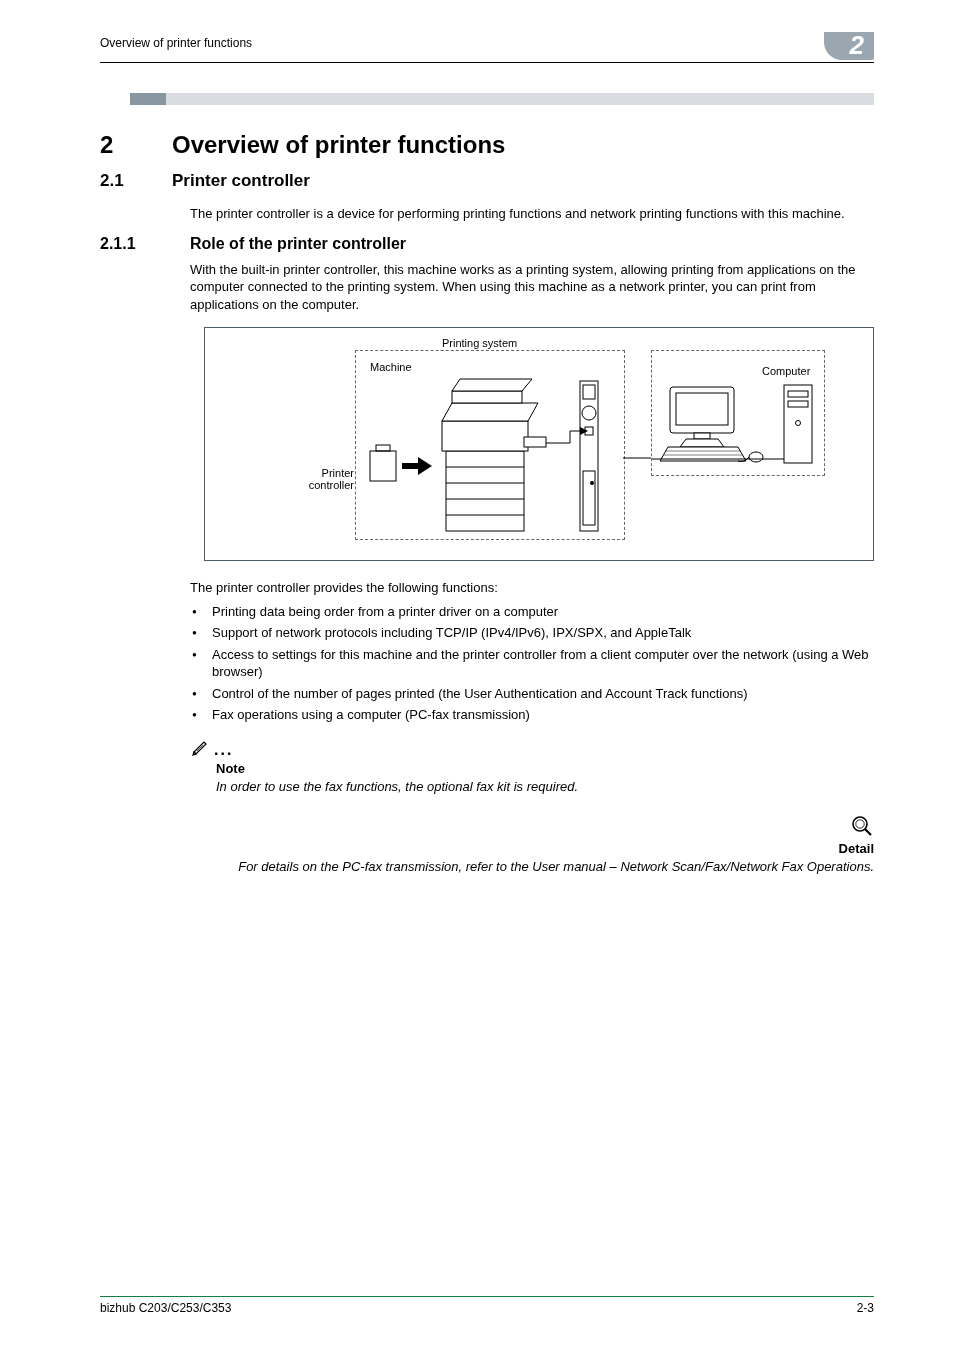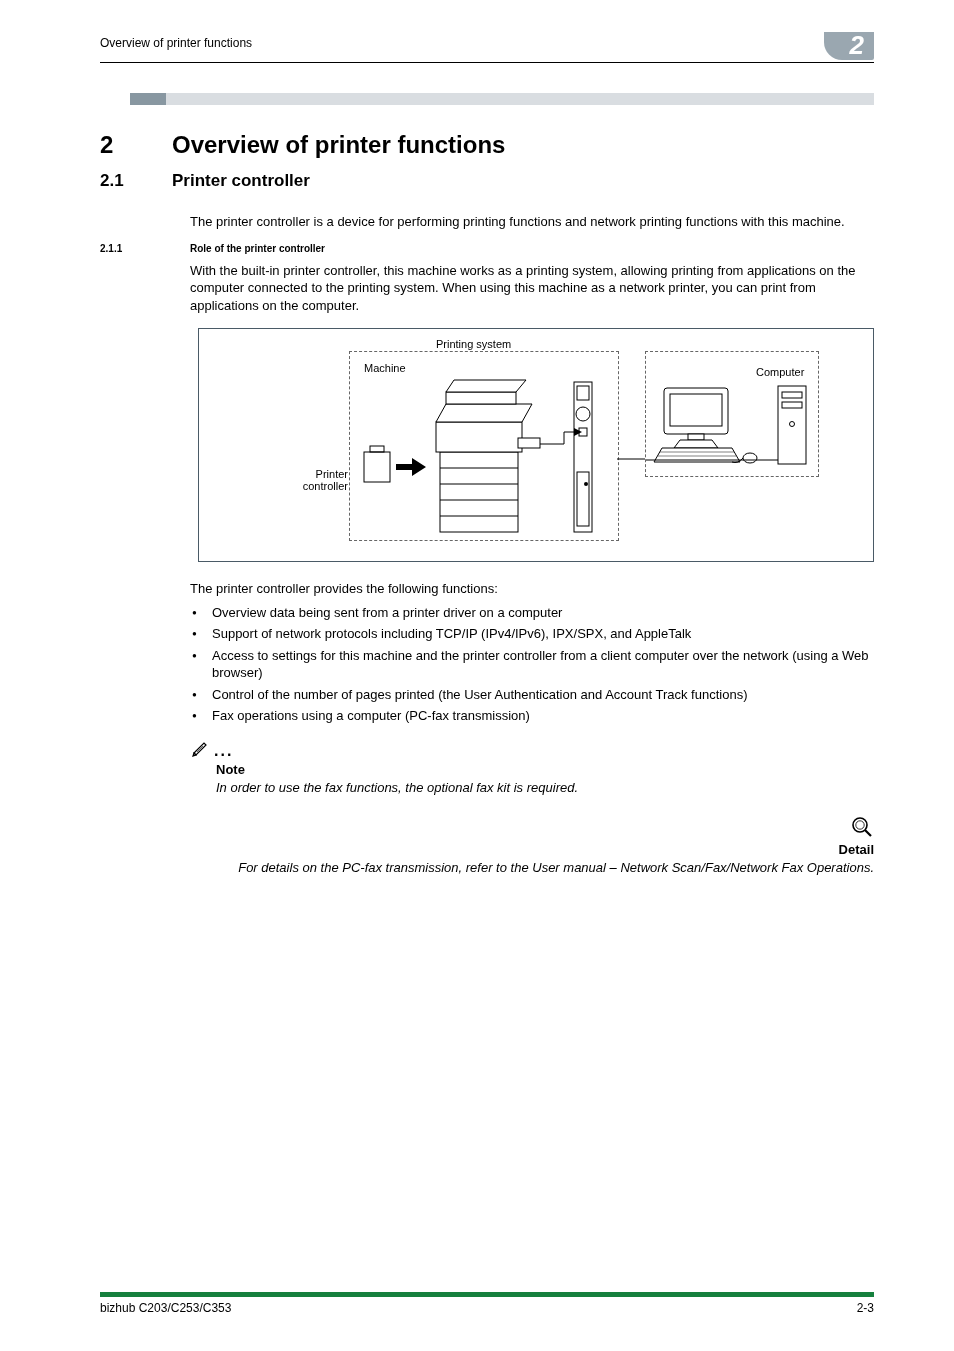--- a/index.html
+++ b/index.html
@@ -58,35 +58,35 @@
   }
   h1.chapter-title {
     font-size: 24px;
     font-weight: bold;
     margin-bottom: 12px;
   }
   .chnum { display:inline-block; width: 72px; }
   h2.section-title {
     font-size: 17px;
     font-weight: bold;
-    margin-bottom: 22px;
+    margin-bottom: 14px;
   }
   .secnum { display:inline-block; width:72px;}
   .body-indent { margin-left: 90px; }
   .para { margin-bottom: 12px; line-height: 1.35; }
   h3.subsection-title {
-    font-size: 10px;
+    font-size: 16px;
     font-weight: bold;
     margin: 12px 0 8px 0;
   }
   .subnum { display:inline-block; width:90px;}
   .diagram-box {
     border: 1px solid #4a5a66;
     height: 234px;
-    margin: 14px 0 18px 8px;
+    margin: 14px 0 18px 14px;
     position: relative;
     background: #fff;
   }
   .dashed-group {
     position: absolute;
     border: 1px dashed #666;
   }
   .diag-label { font-size: 11px; position: absolute; }
   svg.drawing { position: absolute; left:0; top:0; }
   ul.feat { list-style: none; margin-left: 0; }
@@ -96,21 +96,21 @@
     display: inline-block;
     vertical-align: middle;
   }
   .note-block { margin-top: 14px; }
   .note-head { font-weight: bold; margin-left: 26px; margin-bottom: 2px;}
   .note-text { font-style: italic; margin-left: 26px; line-height:1.35;}
   .footer {
     position: absolute;
     left: 100px; right: 80px;
     bottom: 36px;
-    border-top: 5px solid #15803d;
+    border-top: 1px solid #15803d;
     padding-top: 4px;
     display: flex;
     justify-content: space-between;
     font-size: 12px;
   }
   .ellipsis { font-weight: bold; font-size: 16px; letter-spacing: 2px; vertical-align: middle; display:inline-block; margin-left:4px;}
 </style>
 </head>
 <body>
 
@@ -206,21 +206,21 @@
       </div>
 
       <svg class="drawing" width="700" height="234" style="pointer-events:none;">
         <path d="M418 130 L446 130" stroke="#000" fill="none"></path>
       </svg>
     </div>
 
     <p class="para" style="margin-bottom:6px;">The printer controller provides the following functions:</p>
 
     <ul class="feat">
-      <li>Overview data being sent from a printer driver on a computer</li>
+      <li>Printing data being order from a printer driver on a computer</li>
       <li>Support of network protocols including TCP/IP (IPv4/IPv6), IPX/SPX, and AppleTalk</li>
       <li>Access to settings for this machine and the printer controller from a client computer over the network (using a Web browser)</li>
       <li>Control of the number of pages printed (the User Authentication and Account Track functions)</li>
       <li>Fax operations using a computer (PC-fax transmission)</li>
     </ul>
 
     <div class="note-block">
       <span class="note-icon">
         <svg width="20" height="20" viewBox="0 0 20 20">
           <path d="M4 14 L14 4 L16 6 L6 16 Z" fill="none" stroke="#000" stroke-width="1.2"></path>

